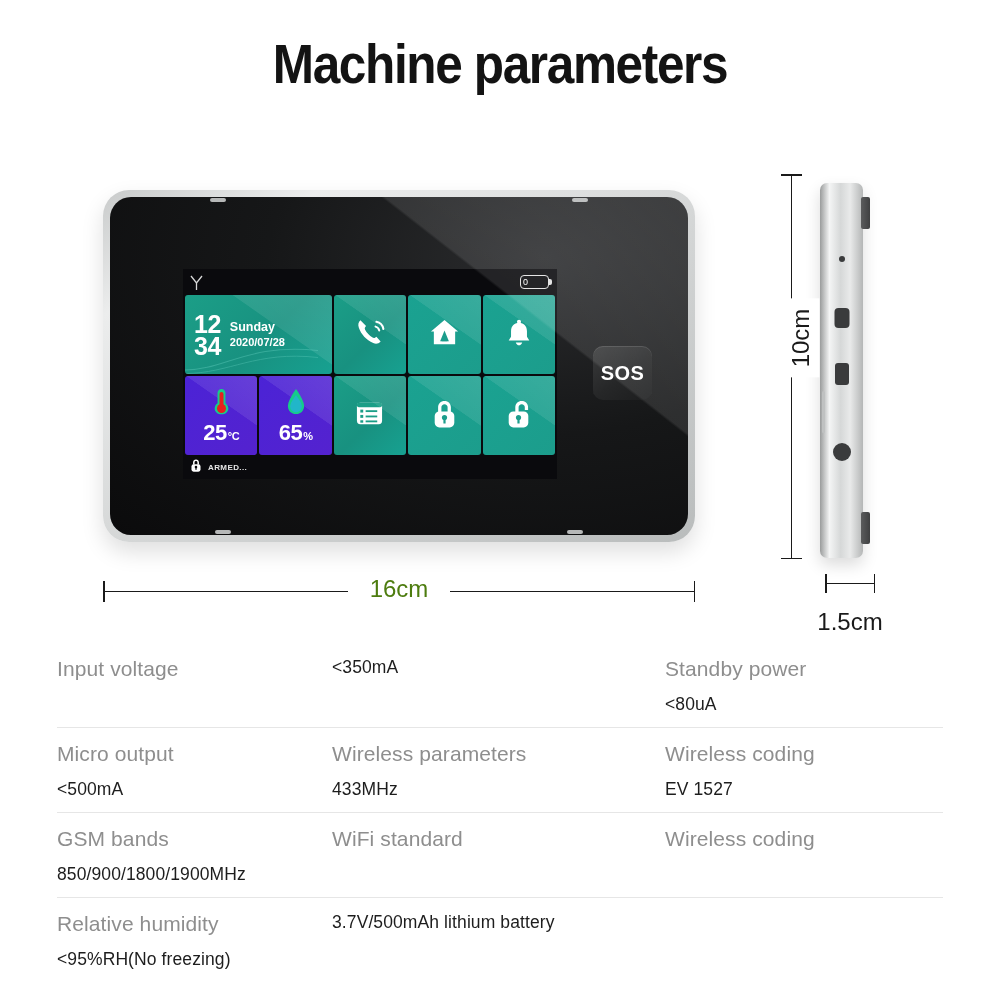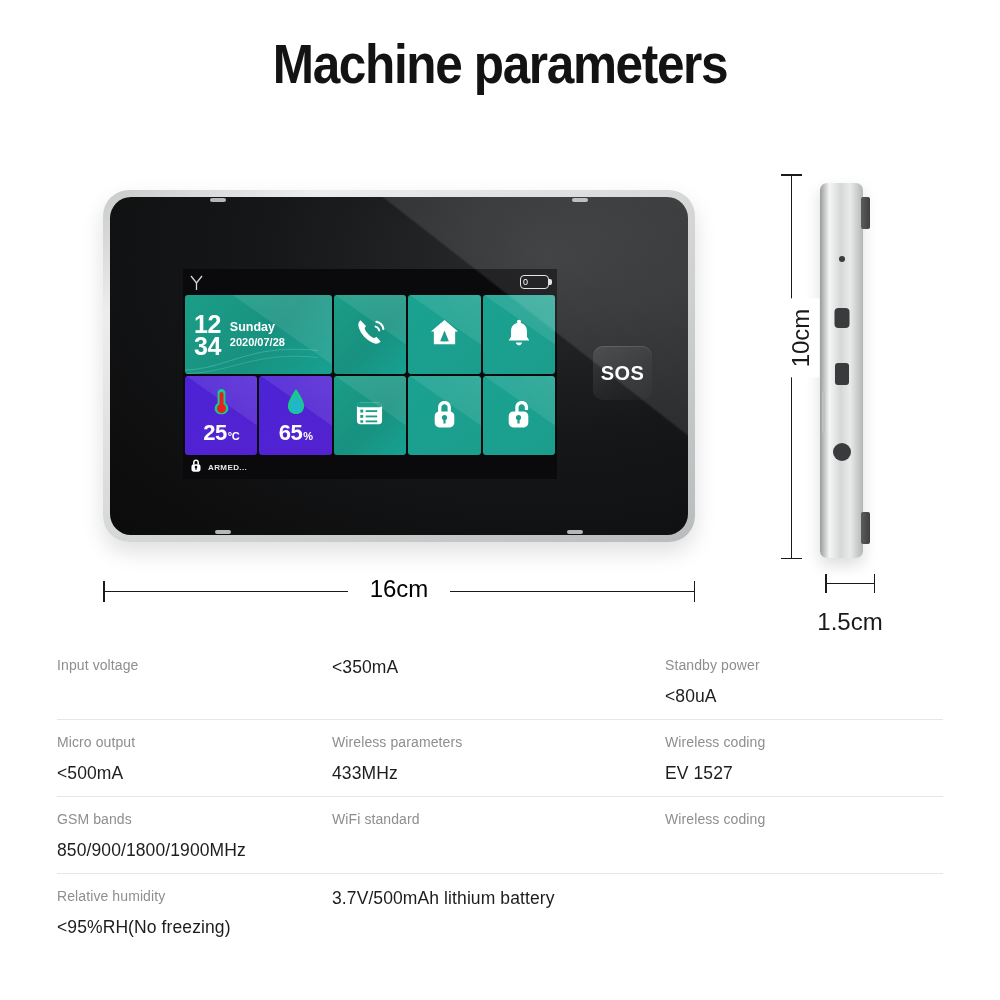--- a/index.html
+++ b/index.html
@@ -264,21 +264,21 @@
   }
   .dim-h::before { left: 0; }
   .dim-h::after  { right: 0; }
   .dim-h-label {
     position: absolute;
     left: 103px;
     top: 575px;
     width: 592px;
     text-align: center;
     font-size: 24px;
-    color: #000000;
+    color: #4d7c0f;
   }
   .dim-h-label span {
     background: #fff;
     padding: 0 22px;
   }
 
   .dim-v {
     left: 791px;
     top: 174px;
     width: 1px;
@@ -342,21 +342,21 @@
     width: 886px;
   }
   .spec-row {
     display: grid;
     grid-template-columns: 275px 333px auto;
     border-top: 1px solid #e6e6e6;
     padding: 14px 0 12px 0;
   }
   .spec-row:first-child { border-top: none; }
   .spec-label {
-    font-size: 14px;
+    font-size: 21px;
     color: #8e8e8e;
     margin-bottom: 13px;
     letter-spacing: 0.1px;
   }
   .spec-value {
     font-size: 17.5px;
     color: #1d1d1d;
     letter-spacing: 0.1px;
   }
   .spec-cell { padding-right: 12px; }

